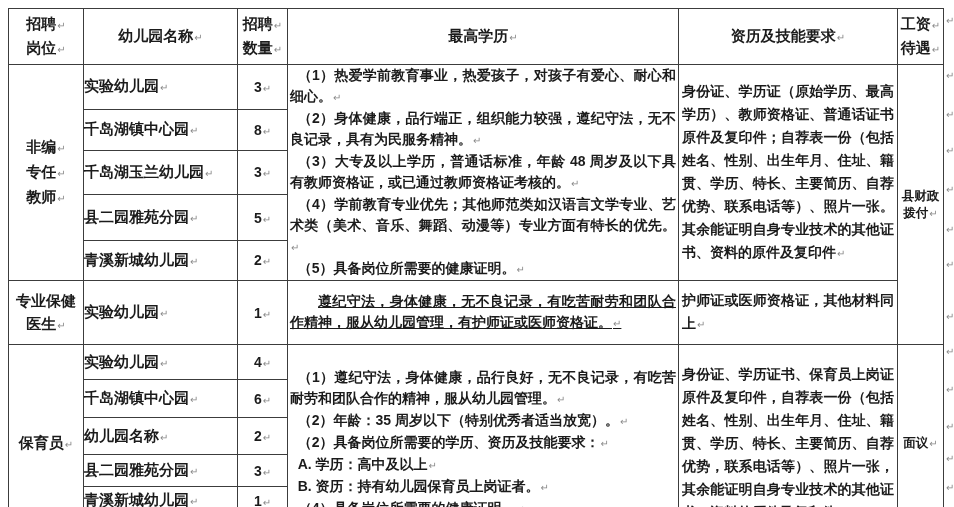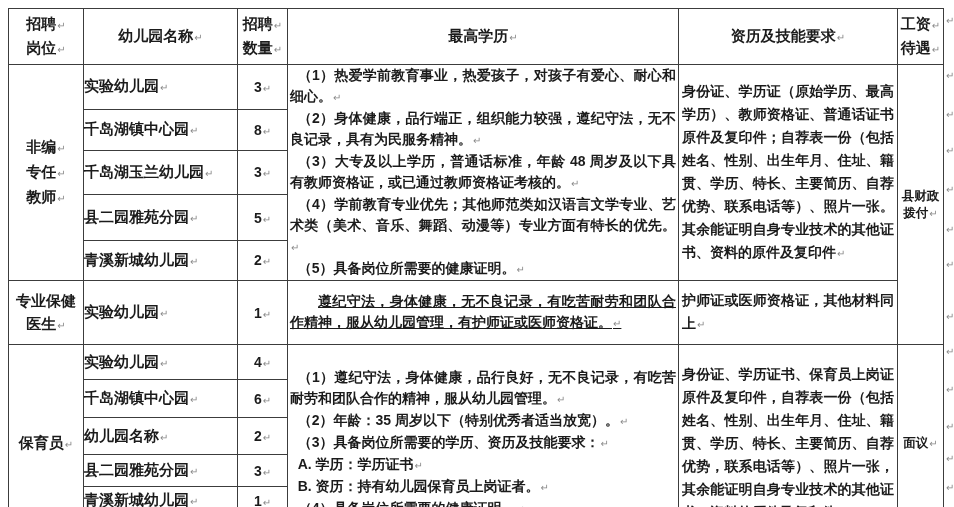--- a/index.html
+++ b/index.html
@@ -128,22 +128,22 @@
 
   <tr class="hr7">
     <td class="pos" rowspan="6">
       <span>保育员</span><span class="pm">↵</span>
     </td>
     <td class="name"><span>实验幼儿园</span><span class="pm">↵</span></td>
     <td class="num"><span>4</span><span class="pm">↵</span></td>
     <td class="cond" rowspan="6">
       <div class="para"><span>（1）遵纪守法，身体健康，品行良好，无不良记录，有吃苦耐劳和团队合作的精神，服从幼儿园管理。</span><span class="pm">↵</span></div>
       <div class="para"><span>（2）年龄：35 周岁以下（特别优秀者适当放宽）。</span><span class="pm">↵</span></div>
-      <div class="para"><span>（3）具备岗位所需要的学历、资历及技能要求：</span><span class="pm">↵</span></div>
-      <div class="para"><span>A. 学历：学历证书</span><span class="pm">↵</span></div>
+      <div class="para"><span>（2）具备岗位所需要的学历、资历及技能要求：</span><span class="pm">↵</span></div>
+      <div class="para"><span>A. 学历：高中及以上</span><span class="pm">↵</span></div>
       <div class="para"><span>B. 资历：持有幼儿园保育员上岗证者。</span><span class="pm">↵</span></div>
       <div class="para"><span>（4）具备岗位所需要的健康证明。</span><span class="pm">↵</span></div>
     </td>
     <td class="mat" rowspan="6">
       <span>身份证、学历证书、保育员上岗证原件及复印件，自荐表一份（包括姓名、性别、出生年月、住址、籍贯、学历、特长、主要简历、自荐优势，联系电话等）、照片一张，其余能证明自身专业技术的其他证书、资料的原件及复印件</span><span class="pm">↵</span>
     </td>
     <td class="salary" rowspan="6">
       <span>面议</span><span class="pm">↵</span>
     </td>
   </tr>

